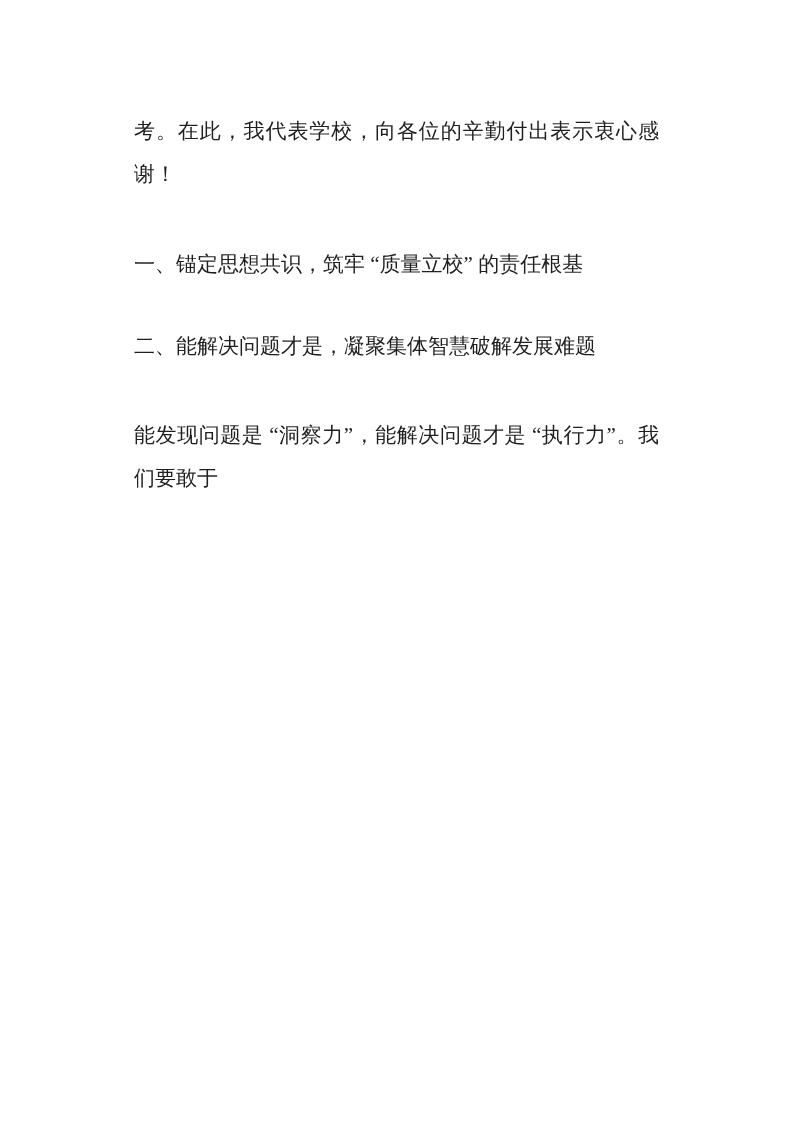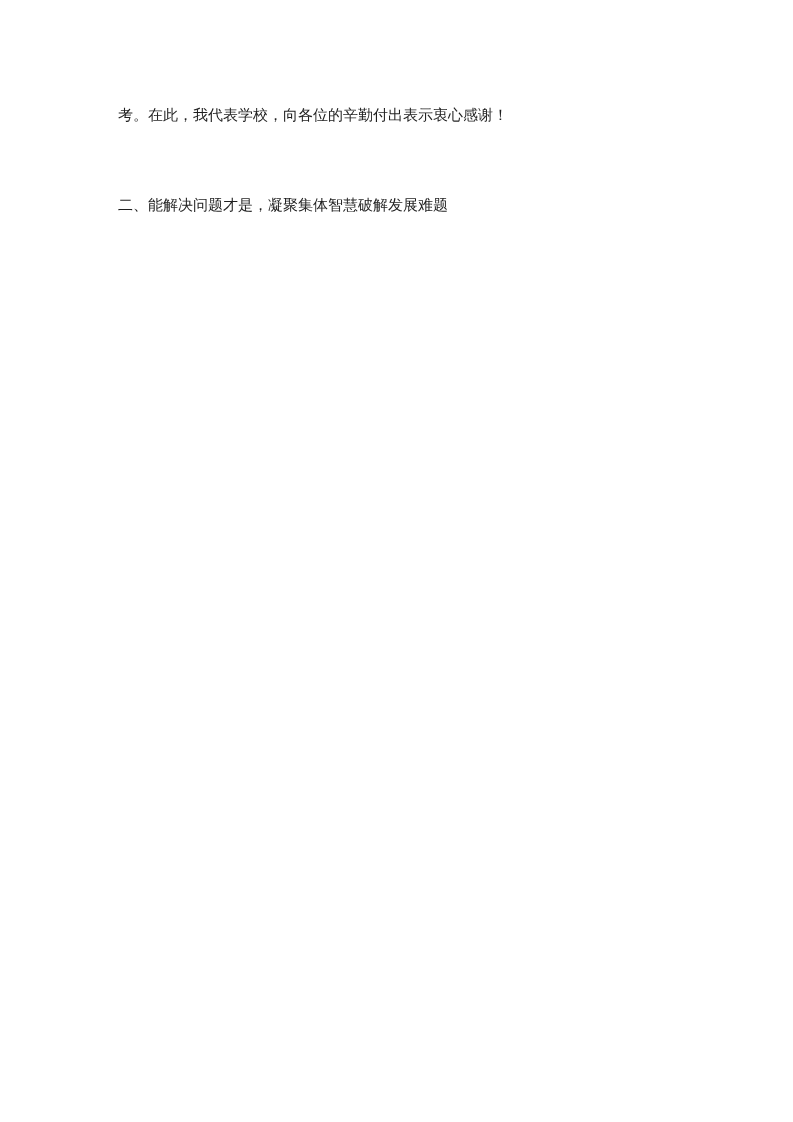--- a/index.html
+++ b/index.html
@@ -14,22 +14,22 @@
     font-family: "Liberation Serif", "DejaVu Serif", serif;
   }
   .page {
     box-sizing: border-box;
     width: 793px;
     height: 1122px;
     background: #ffffff;
     padding: 94px 118px 0 118px;
   }
   .block {
-    margin: 0;
-    font-size: 15px;
+    margin: 16px;
+    font-size: 21px;
     line-height: 43px;
     color: #1f1f1f;
     text-align: justify;
     letter-spacing: 0;
     word-break: break-all;
     font-weight: normal;
   }
   .gap-1 { margin-bottom: 47px; }
   .gap-2 { margin-bottom: 31px; }
   .gap-3 { margin-bottom: 39px; }
@@ -37,17 +37,19 @@
   .gap-5 { margin-bottom: 46px; }
   .gap-6 { margin-bottom: 0; }
 </style>
 </head>
 <body>
 
 <div class="page">
   <p class="block gap-1">考。在此，我代表学校，向各位的辛勤付出表示衷心感谢！</p>
 
 
+  <p class="block gap-3">一、锚定思想共识，筑牢 “质量立校” 的责任根基</p>
 
 
   <p class="block gap-5">二、能解决问题才是，凝聚集体智慧破解发展难题</p>
 
+  <p class="block gap-6">能发现问题是 “洞察力”，能解决问题才是 “执行力”。我们要敢于</p>
 </div>
 
 </body></html>

